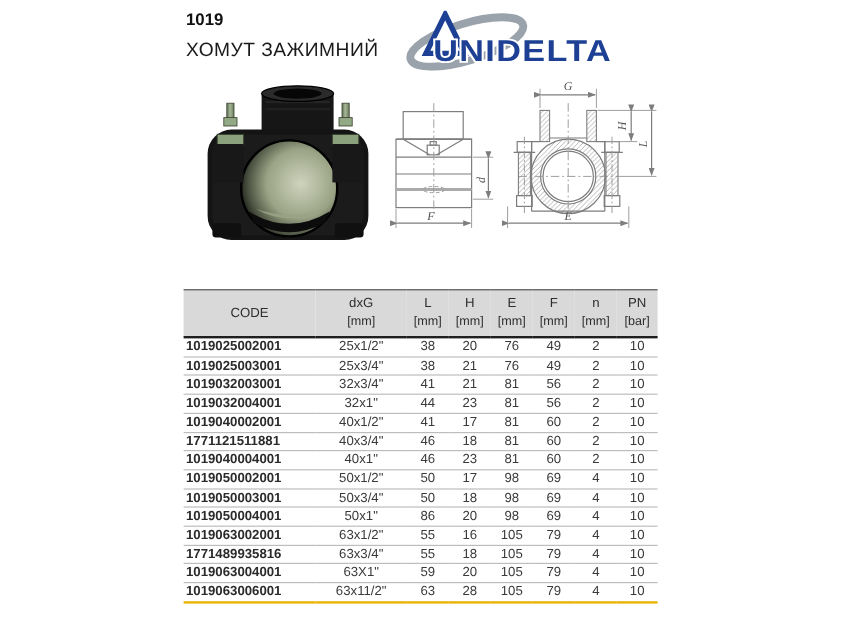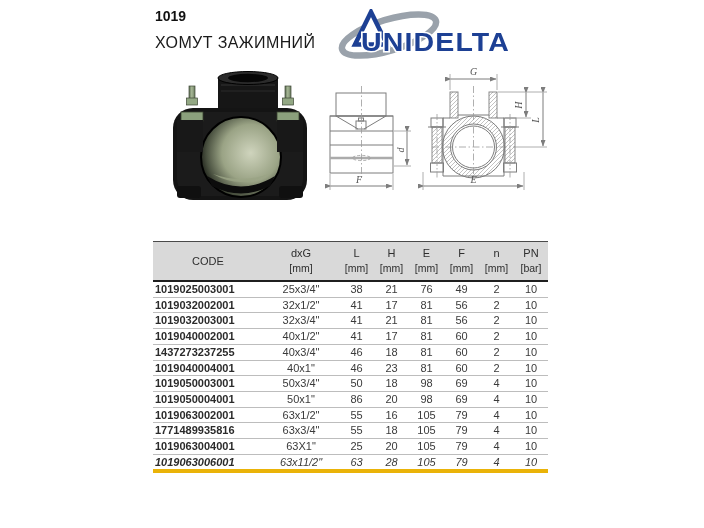--- a/index.html
+++ b/index.html
@@ -19,21 +19,21 @@
               font-weight:normal;font-size:11px;color:#2e2e2e;padding:3px 0 4px;vertical-align:middle;}
   #spec-table thead th .colname{line-height:16px;}
   #spec-table thead th .unit{line-height:15px;font-size:10.5px;text-align:center;}
   #spec-table th:nth-child(1){width:110px;}
   #spec-table th:nth-child(2){width:76px;}
   #spec-table th:nth-child(n+3){width:35px;}
   #spec-table th:nth-child(8){width:34px;}
   #spec-table tbody td{height:14.7px;line-height:14.7px;border-bottom:1px solid #bdbdbd;
               text-align:center;padding:0;color:#3a3a3a;}
   #spec-table tbody td:first-child{text-align:left;padding-left:2px;font-weight:bold;color:#2b2b2b;}
-  #spec-table tbody tr:last-child td{border-bottom:4px solid #eab308;font-style:italic;}
+  #spec-table tbody tr:last-child td{border-bottom:2px solid #eab308;}
 
   .dimtext{font-family:"Liberation Serif",serif;font-style:italic;font-size:10px;fill:#555;}
   .dline{stroke:#7d7d7d;stroke-width:1;fill:none;}
   .cline{stroke:#9a9a9a;stroke-width:.8;fill:none;}
 </style>
 </head>
 <body>
 
 <div id="page">
 
@@ -225,77 +225,97 @@
             <div class="unit">[mm]</div>
           </th>
           <th>
             <div class="colname">PN</div>
             <div class="unit">[bar]</div>
           </th>
         </tr>
       </thead>
     <tbody>
         <tr>
+          <td>1019025002001</td>
+          <td>25x1/2"</td>
+          <td>38</td>
+          <td>20</td>
+          <td>76</td>
+          <td>49</td>
+          <td>2</td>
+          <td>10</td>
+        </tr>
+        <tr>
           <td>1019025003001</td>
           <td>25x3/4"</td>
           <td>38</td>
           <td>21</td>
           <td>76</td>
           <td>49</td>
           <td>2</td>
           <td>10</td>
         </tr>
         <tr>
-          <td>1019032002001</td>
-          <td>32x1/2"</td>
-          <td>41</td>
-          <td>17</td>
-          <td>81</td>
-          <td>56</td>
-          <td>2</td>
-          <td>10</td>
-        </tr>
-        <tr>
           <td>1019032003001</td>
           <td>32x3/4"</td>
           <td>41</td>
           <td>21</td>
           <td>81</td>
           <td>56</td>
           <td>2</td>
           <td>10</td>
         </tr>
         <tr>
+          <td>1019032004001</td>
+          <td>32x1"</td>
+          <td>44</td>
+          <td>23</td>
+          <td>81</td>
+          <td>56</td>
+          <td>2</td>
+          <td>10</td>
+        </tr>
+        <tr>
           <td>1019040002001</td>
           <td>40x1/2"</td>
           <td>41</td>
           <td>17</td>
           <td>81</td>
           <td>60</td>
           <td>2</td>
           <td>10</td>
         </tr>
         <tr>
-          <td>1437273237255</td>
+          <td>1771121511881</td>
           <td>40x3/4"</td>
           <td>46</td>
           <td>18</td>
           <td>81</td>
           <td>60</td>
           <td>2</td>
           <td>10</td>
         </tr>
         <tr>
           <td>1019040004001</td>
           <td>40x1"</td>
           <td>46</td>
           <td>23</td>
           <td>81</td>
           <td>60</td>
           <td>2</td>
+          <td>10</td>
+        </tr>
+        <tr>
+          <td>1019050002001</td>
+          <td>50x1/2"</td>
+          <td>50</td>
+          <td>17</td>
+          <td>98</td>
+          <td>69</td>
+          <td>4</td>
           <td>10</td>
         </tr>
         <tr>
           <td>1019050003001</td>
           <td>50x3/4"</td>
           <td>50</td>
           <td>18</td>
           <td>98</td>
           <td>69</td>
           <td>4</td>
@@ -327,21 +347,21 @@
           <td>55</td>
           <td>18</td>
           <td>105</td>
           <td>79</td>
           <td>4</td>
           <td>10</td>
         </tr>
         <tr>
           <td>1019063004001</td>
           <td>63X1"</td>
-          <td>25</td>
+          <td>59</td>
           <td>20</td>
           <td>105</td>
           <td>79</td>
           <td>4</td>
           <td>10</td>
         </tr>
         <tr>
           <td>1019063006001</td>
           <td>63x11/2"</td>
           <td>63</td>

